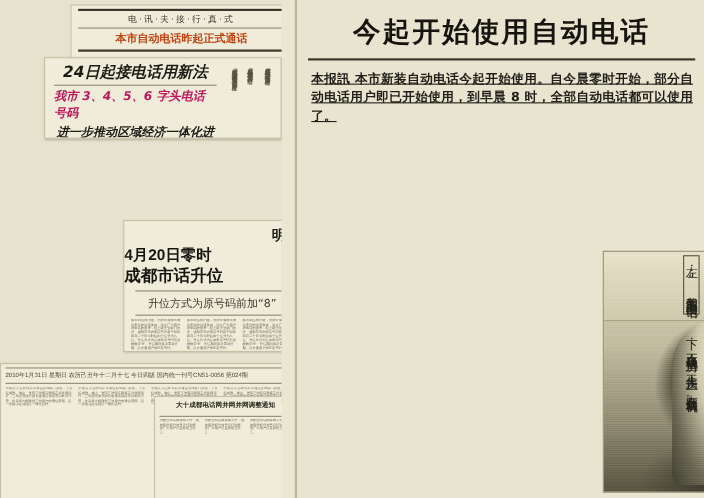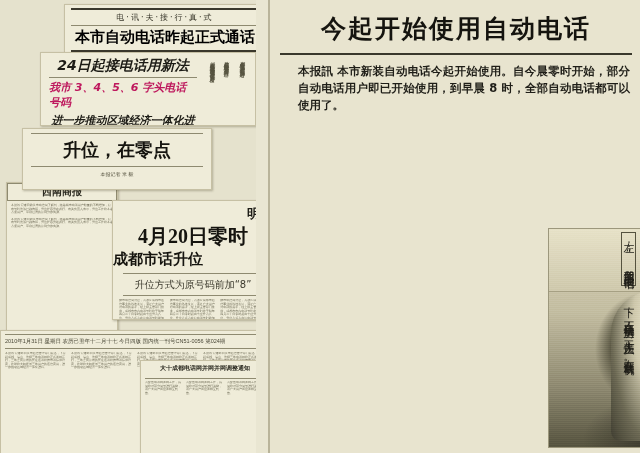--- a/index.html
+++ b/index.html
@@ -51,21 +51,21 @@
     margin: 2px 0;
   }
   .thickrule {
     border-top: 2px solid #3a382c;
     margin: 2px 0;
   }
 
   
   #clip1 { left: 64px; top: 4px; width: 200px; height: 48px; }
   #clip1 .smallline { font-size: 8px; text-align: center; letter-spacing: 2px; color:#3a382c; font-family:"DejaVu Sans", sans-serif;}
-  #clip1 .bigline { font-size: 15px; text-align: center; font-weight: bold; letter-spacing: 0px; color:#000000; font-family:"DejaVu Sans", sans-serif;}
+  #clip1 .bigline { font-size: 10px; text-align: center; font-weight: bold; letter-spacing: 0px; color:#c2410c; font-family:"DejaVu Sans", sans-serif;}
 
   
   #clip2 { left: 40px; top: 52px; width: 214px; height: 72px; font-style: italic; }
   #clip2 .t1 { font-size: 14px; font-weight: bold; text-align: center; color:#1d1c16; font-family:"DejaVu Sans", sans-serif;}
   #clip2 .t2 { font-size: 11px; font-weight: bold; color:#be185d; font-family:"DejaVu Sans", sans-serif;}
   #clip2 .t3 { font-size: 11px; font-weight: bold; text-align: center; color:#1d1c16; font-family:"DejaVu Sans", sans-serif;}
 
   
   .vcol {
     position: absolute;
@@ -78,21 +78,21 @@
   }
 
   
   #clip3 { left: 22px; top: 128px; width: 188px; height: 60px; }
   #clip3 .t1 { font-size: 18px; font-weight: bold; text-align: center; color:#15140f; font-family:"DejaVu Sans", sans-serif; }
   #clip3 .sub { font-size: 5px; text-align:center; color:#55523f; }
 
   
   #clip4 { left: 112px; top: 200px; width: 160px; height: 118px; }
   #clip4 .ln1 { font-size: 13px; font-weight: bold; text-align: right; color:#1d1c16; font-family:"DejaVu Sans", sans-serif;}
-  #clip4 .ln2 { font-size: 20px; font-weight: bold; text-align: center; color:#15140f; font-family:Liberation Serif, serif;}
+  #clip4 .ln2 { font-size: 14px; font-weight: bold; text-align: left; color:#15140f; font-family:Liberation Sans, sans-serif;}
   #clip4 .ln3 { font-size: 15px; font-weight: bold; text-align: left; color:#15140f; font-family:Liberation Sans, sans-serif;}
   #clip4 .ln4 { font-size: 10px; text-align: center; color:#3a382c; font-family:"DejaVu Sans", sans-serif;}
 
   
   #clip5 { left: 6px; top: 182px; width: 110px; height: 150px; }
   #clip5 .masthead { font-size: 10px; font-weight: bold; text-align:center; color:#2b2a21; border:1px solid #8e8a70; padding:1px 0; font-family:"DejaVu Sans", sans-serif;}
 
   
   #clip6 { left: 0px; top: 330px; width: 268px; height: 123px; }
   #clip6 .headline { font-size: 14px; font-weight: bold; color:#15140f; letter-spacing:0px; font-family:"DejaVu Sans", sans-serif;}
@@ -118,21 +118,21 @@
     margin: 0 10px 8px 10px;
   }
   .r-body {
     padding: 0 12px;
     font-size: 11.5px;
     line-height: 17px;
     color: #1f1e18;
     text-align: justify;
     font-family: "DejaVu Sans", sans-serif;
   }
-  .r-body p { margin: 0 0 4px 16px; text-indent: 2em; }
+  .r-body p { margin: 0 0 4px 1px; text-indent: 2em; text-decoration: underline; }
   .r-body .lead { font-weight: bold; text-indent: 0; }
 
   
   .photo-wrap {
     position: absolute;
     left: 278px; top: 228px;
     width: 272px; height: 218px;
     background: #cfc9ad;
     border: 1px solid #9c977c;
     overflow: hidden;
@@ -203,32 +203,21 @@
         <div class="t1">24日起接电话用新法</div>
         <div class="rule"></div>
         <div class="t2">我市 3、4、5、6 字头电话号码</div>
         <div class="t3" style="margin-top:3px;">进一步推动区域经济一体化进程</div>
       </div>
       <div class="vcol" style="right:40px; top:4px; height:62px;">记者从市电信局获悉本市部分用户电话号码将于本月二十四日零时起升位变更</div>
       <div class="vcol" style="right:26px; top:4px; height:62px;">升位后原号码前加拨数字用户可按新号码拨打电话</div>
       <div class="vcol" style="right:10px; top:4px; height:62px;">市电信局提醒广大用户注意记录新号码以免影响通话</div>
     </div>
 
-    <div class="clip" id="clip5">
-      <div class="masthead">西南商报</div>
-      <div class="micro" style="padding:3px 4px;">本报讯 记者日前从市电信局了解到，随着城市电话用户数量的不断增加，原有号码资源已趋饱和，升位扩容势在必行。有关负责人表示，升位工作将本着方便用户、平稳过渡的原则分步实施。</div>
-      <div class="micro" style="padding:0 4px;">本报讯 记者日前从市电信局了解到，随着城市电话用户数量的不断增加，原有号码资源已趋饱和，升位扩容势在必行。有关负责人表示，升位工作将本着方便用户、平稳过渡的原则分步实施。</div>
-    </div>
-
-    <div class="clip" id="clip3">
-      <div class="rule" style="margin:4px 8px;"></div>
-      <div class="t1">升位，在零点</div>
-      <div class="rule" style="margin:4px 8px;"></div>
-      <div class="sub">本报记者 米 毅</div>
-    </div>
+
 
     <div class="clip" id="clip4">
       <div class="ln1" style="margin-top:4px;">明年</div>
       <div class="ln2">4月20日零时</div>
       <div class="ln3">成都市话升位</div>
       <div class="rule" style="margin:4px 10px;"></div>
       <div class="ln4">升位方式为原号码前加“8”</div>
       <div class="rule" style="margin:3px 10px;"></div>
       <div style="display:flex; gap:4px; padding:0 6px;">
         <div class="micro" style="flex:1;">据市电信局消息，为适应成都市通信事业的迅速发展，满足广大用户对电话的需求，经上级主管部门批准，成都市市内电话号码将于明年四月二十日零时起由七位升为八位。升位方式为在原电话号码前加拨数字“8”。升位期间将设置并行期，以方便用户适应新号码。</div>

